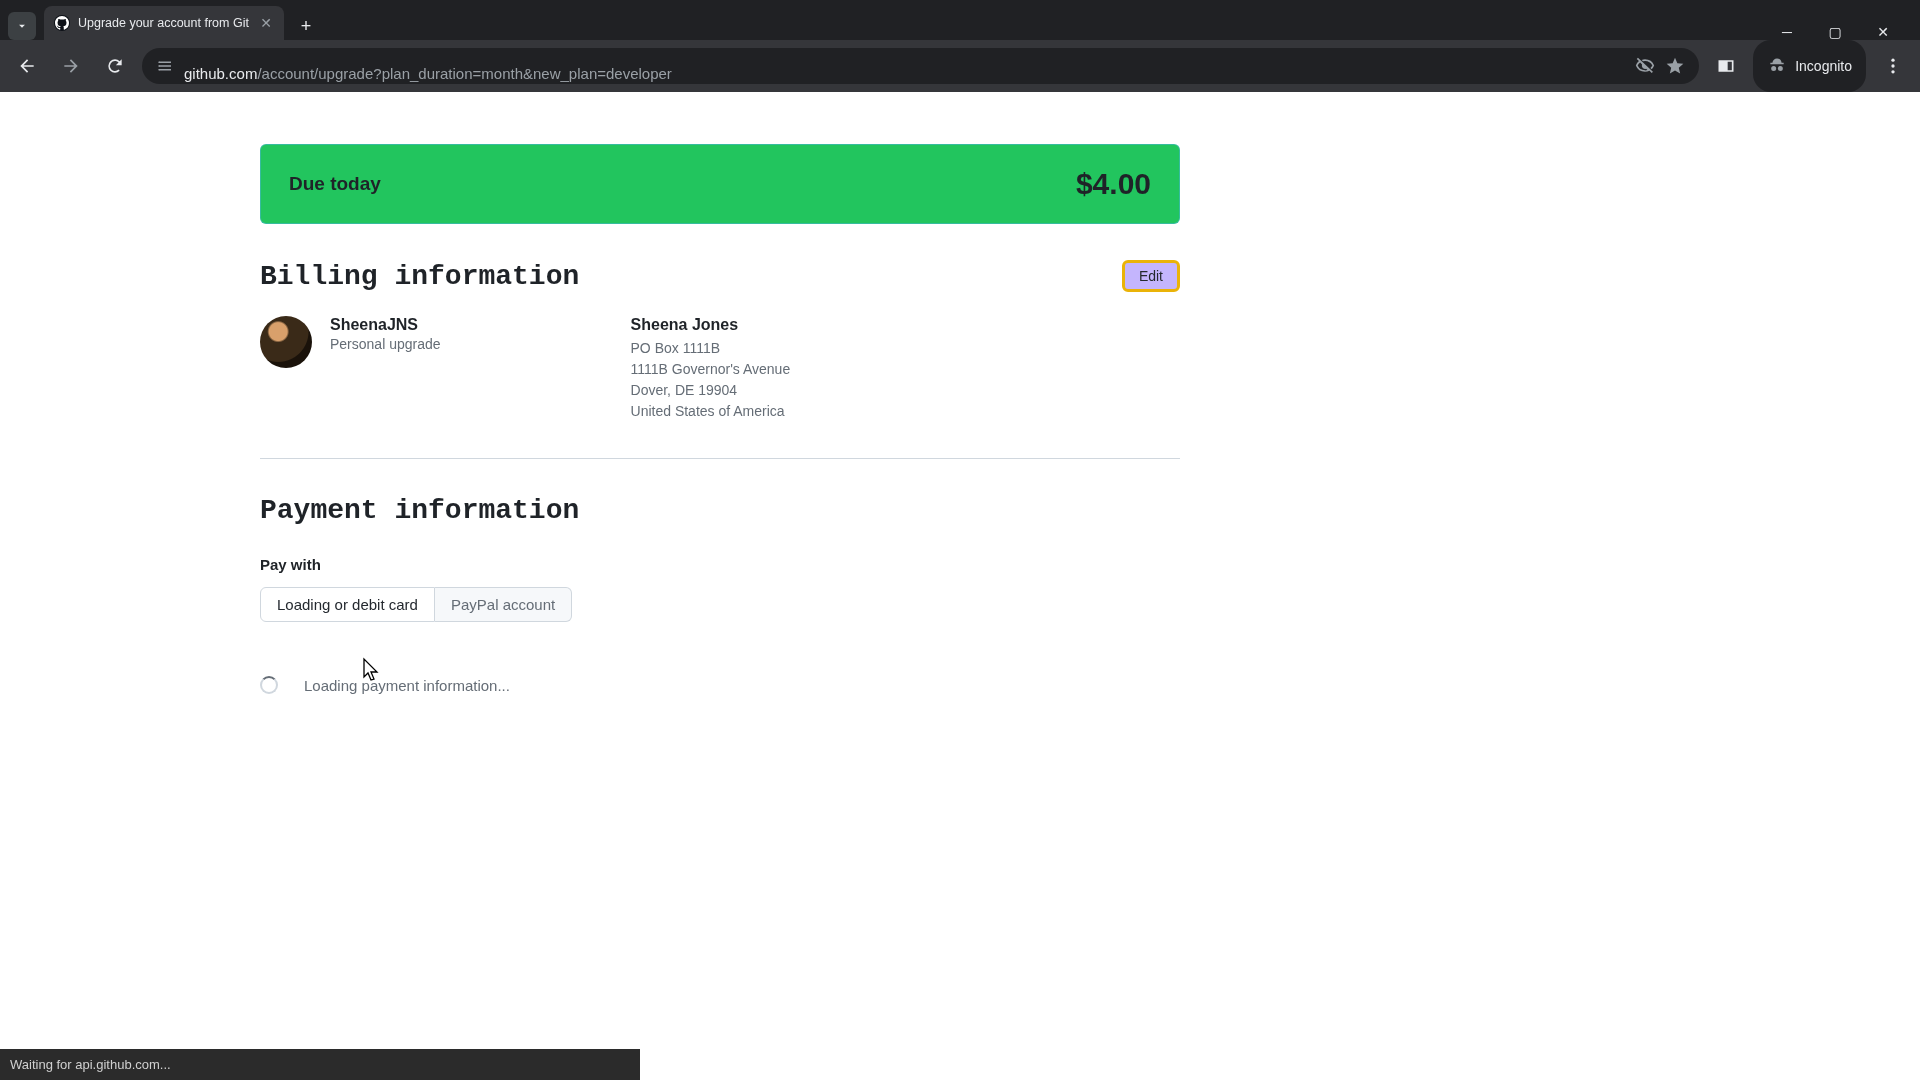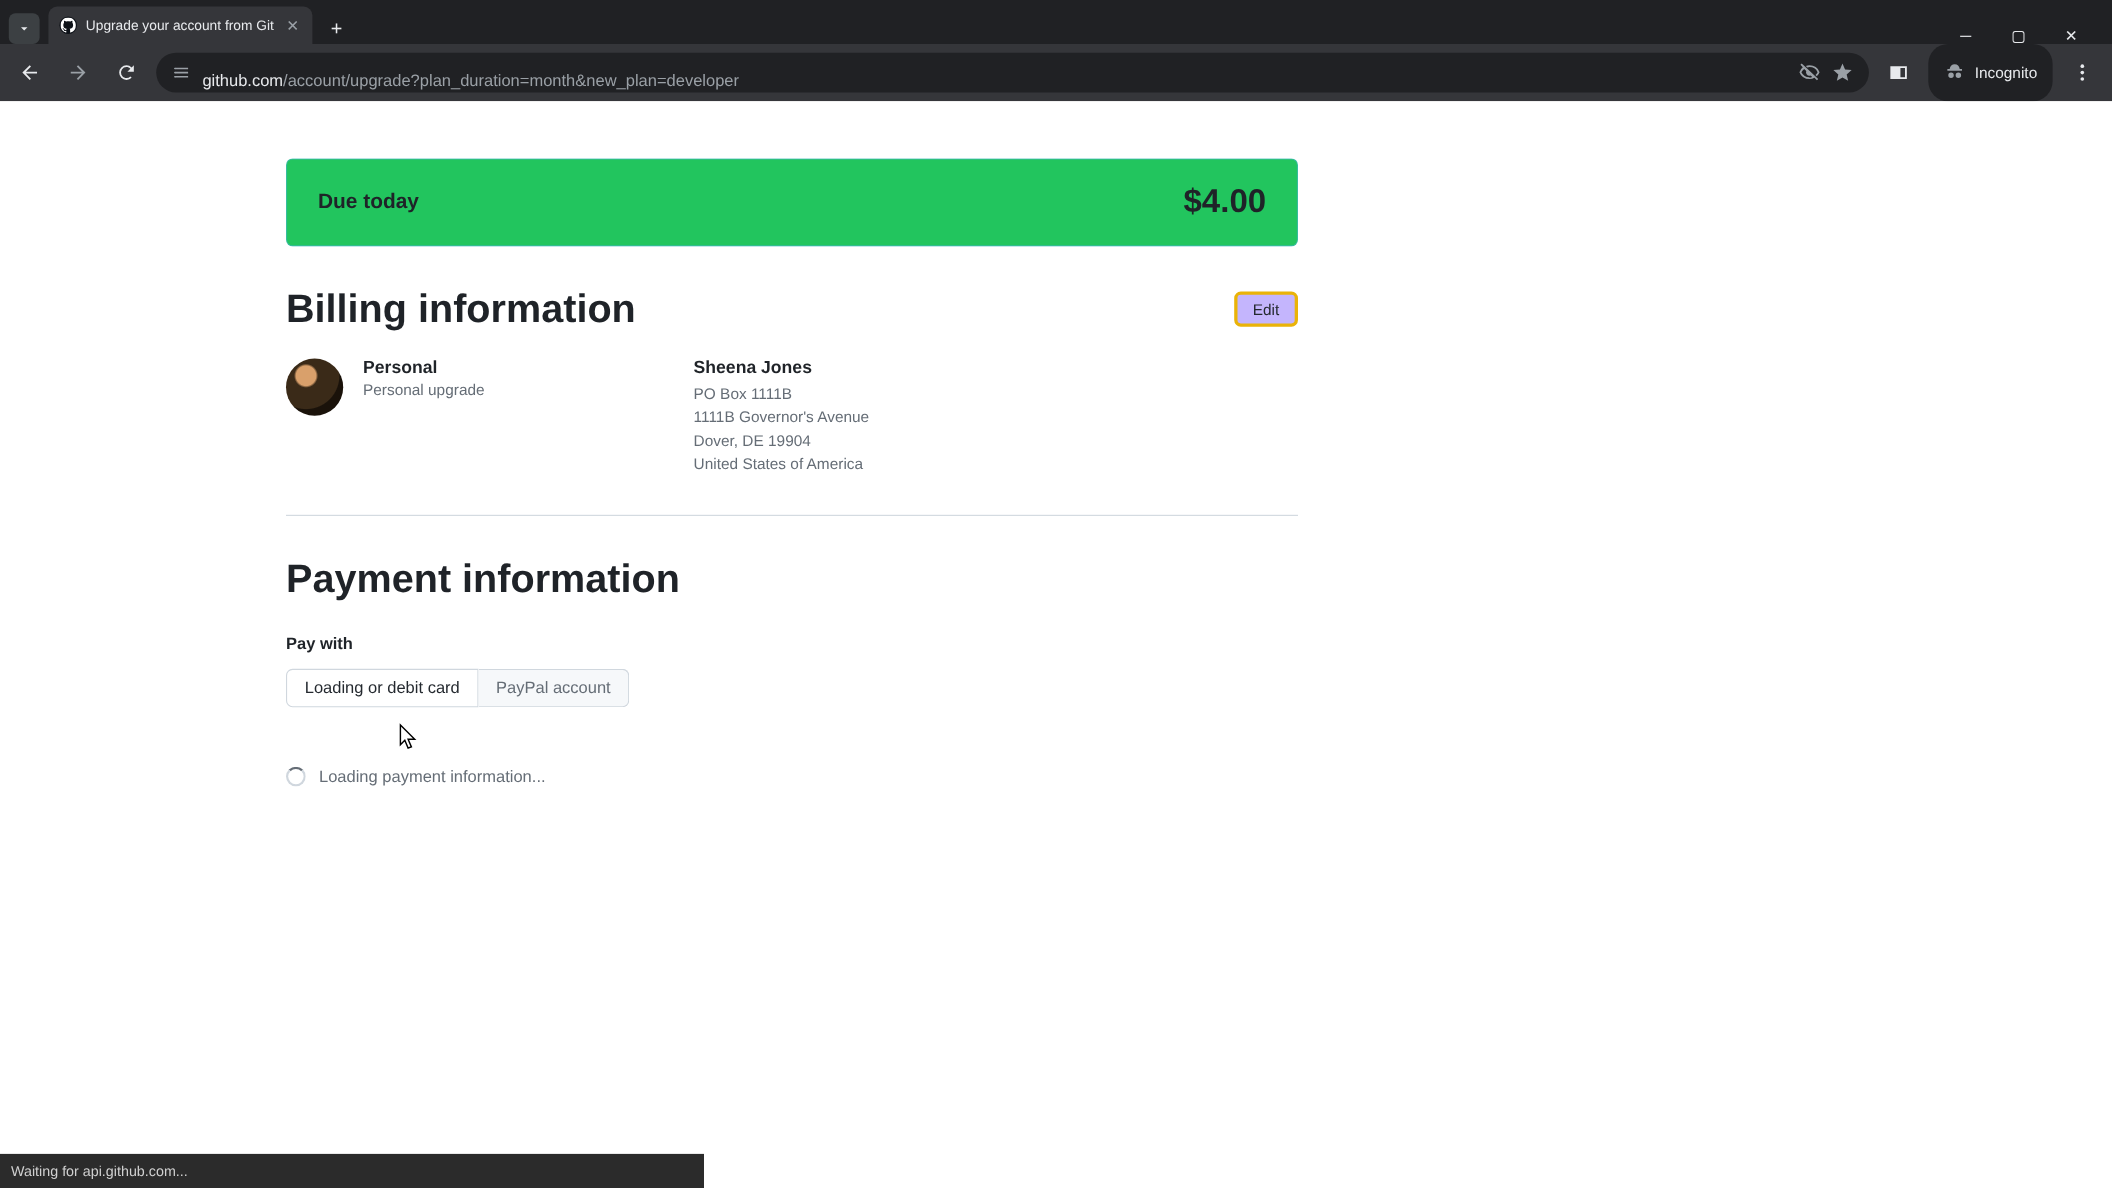--- a/index.html
+++ b/index.html
@@ -142,21 +142,21 @@
   }
   .due-label { font-size: 19px; font-weight: 600; color: #1f2328; }
   .due-amount { font-size: 30px; font-weight: 600; color: #1f2328; }
 
   .section-head {
     display: flex;
     justify-content: space-between;
     align-items: center;
     margin-bottom: 24px;
   }
-  .section-title { font-size: 36px; font-weight: 600; color: #1f2328; }
+  .section-title { font-size: 28px; font-weight: 600; color: #1f2328; font-family: Liberation Mono, monospace; }
   .edit-btn {
     font-size: 14px;
     padding: 5px 14px;
     border: 3px solid #eab308;
     border-radius: 6px;
     background: #c4b5fd;
     color: #24292f;
   }
 
   .billing-info {
@@ -192,21 +192,21 @@
     border: 1px solid #d0d7de;
     background: #fff;
     color: #24292f;
   }
   .seg-btn:first-child { border-radius: 6px 0 0 6px; }
   .seg-btn:last-child { border-radius: 0 6px 6px 0; border-left: none; background: #f6f8fa; color: #656d76; }
 
   .loading-row {
     display: flex;
     align-items: center;
-    gap: 12px;
+    gap: 26px;
     margin-top: 54px;
     color: #656d76;
     font-size: 15px;
   }
   .spinner {
     width: 18px; height: 18px;
     border: 2px solid #d0d7de;
     border-top-color: #656d76;
     border-radius: 50%;
   }
@@ -336,21 +336,21 @@
 
     <div class="section-head">
       <h2 class="section-title">Billing information</h2>
       <button class="edit-btn">Edit</button>
     </div>
 
     <div class="billing-info">
       <div class="acct">
         <div class="avatar"></div>
         <div>
-          <div class="acct-name">Personal</div>
+          <div class="acct-name">SheenaJNS</div>
           <div class="acct-type">Personal upgrade</div>
         </div>
       </div>
       <div>
         <div class="addr-name">Sheena Jones</div>
         <div class="addr-line">PO Box 1111B</div>
         <div class="addr-line">1111B Governor's Avenue</div>
         <div class="addr-line">Dover, DE 19904</div>
         <div class="addr-line">United States of America</div>
       </div>

